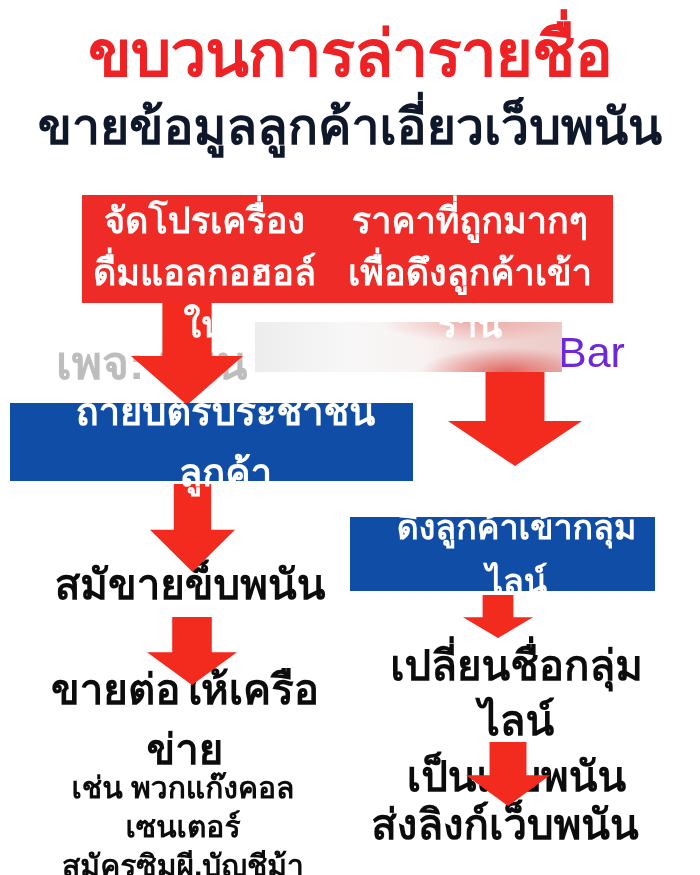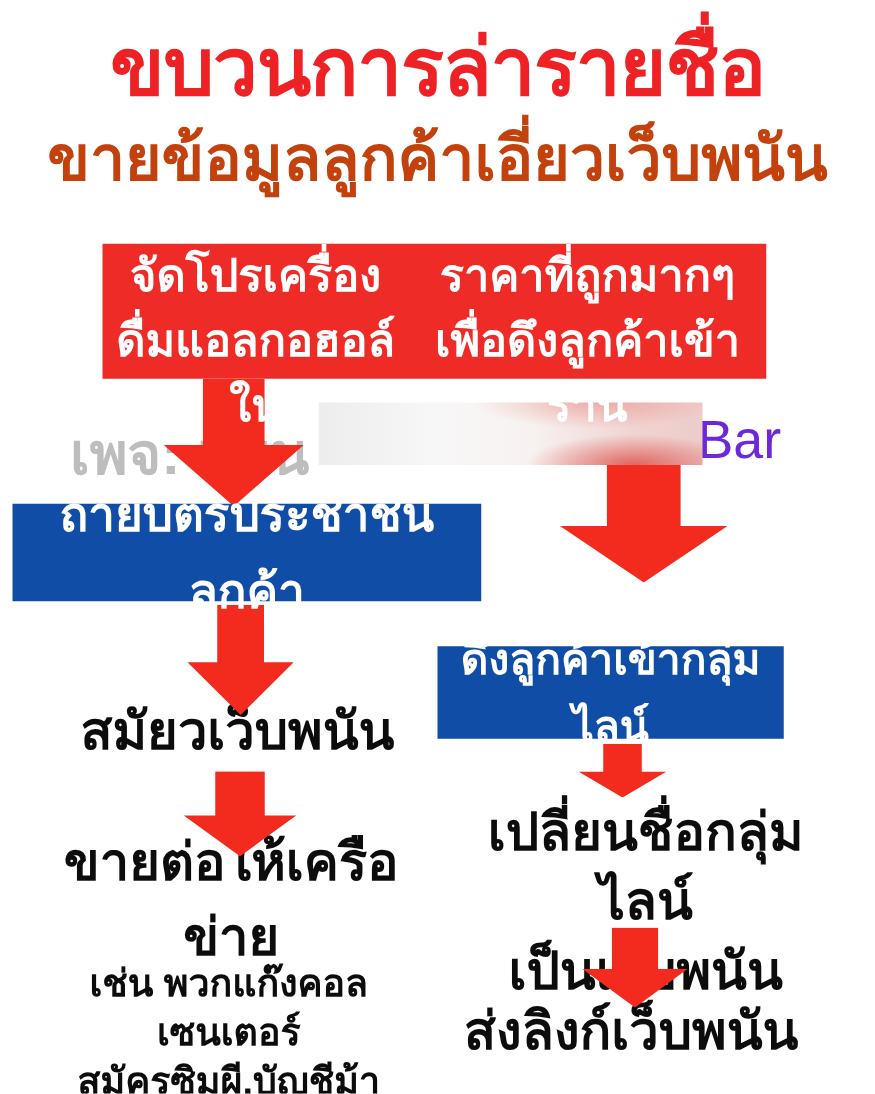--- a/index.html
+++ b/index.html
@@ -17,37 +17,37 @@
   
   .title{
     left:0;top:14px;width:700px;
     font-size:64px;line-height:1.25;
     color:#ee2224;text-align:center;
     letter-spacing:-1px;
   }
   .subtitle{
     left:0;top:96px;width:700px;
     font-size:50px;line-height:1.25;
-    color:#c2410c;text-align:center;
+    color:#0f172a;text-align:center;
   }
 
   
   .red-box{
     left:82px;top:195px;width:531px;height:108px;
     background:#ee2b26;
     color:#ffffff;
     display:flex;flex-direction:row;justify-content:center;
     font-size:36px;line-height:1.45;text-align:center;
     z-index:3;
   }
   .blue-box{
     background:#0f4da6;
     color:#ffffff;
     display:flex;align-items:center;justify-content:center;
-    z-index:3;text-align:center;
+    z-index:3;text-align:center;padding-left:28px;
   }
   .blue-box.left{
     left:10px;top:403px;width:375px;height:78px;
     font-size:38px;
   }
   .blue-box.right{
     left:350px;top:517px;width:277px;height:74px;
     font-size:34px;
   }
 
@@ -107,21 +107,21 @@
 
   <div class="abs arrow arrow-1"></div>
   <div class="abs arrow arrow-right-big"></div>
   <div class="abs arrow arrow-2"></div>
   <div class="abs arrow arrow-3"></div>
   <div class="abs arrow arrow-4"></div>
   <div class="abs arrow arrow-5"></div>
 
   <div class="abs blue-box left">ถ่ายบัตรประชาชนลูกค้า</div>
 
-  <div class="abs step center step-register">สมัยวเว็บพนัน</div>
+  <div class="abs step center step-register">สมัขายข็บพนัน</div>
 
   <div class="abs step center step-sell">
     <div>ขายต่อให้เครือข่าย</div>
   </div>
 
   <div class="abs step center step-example">
     <div>เช่น พวกแก๊งคอลเซนเตอร์</div>
     <div>สมัครซิมผี,บัญชีม้า</div>
   </div>
 

